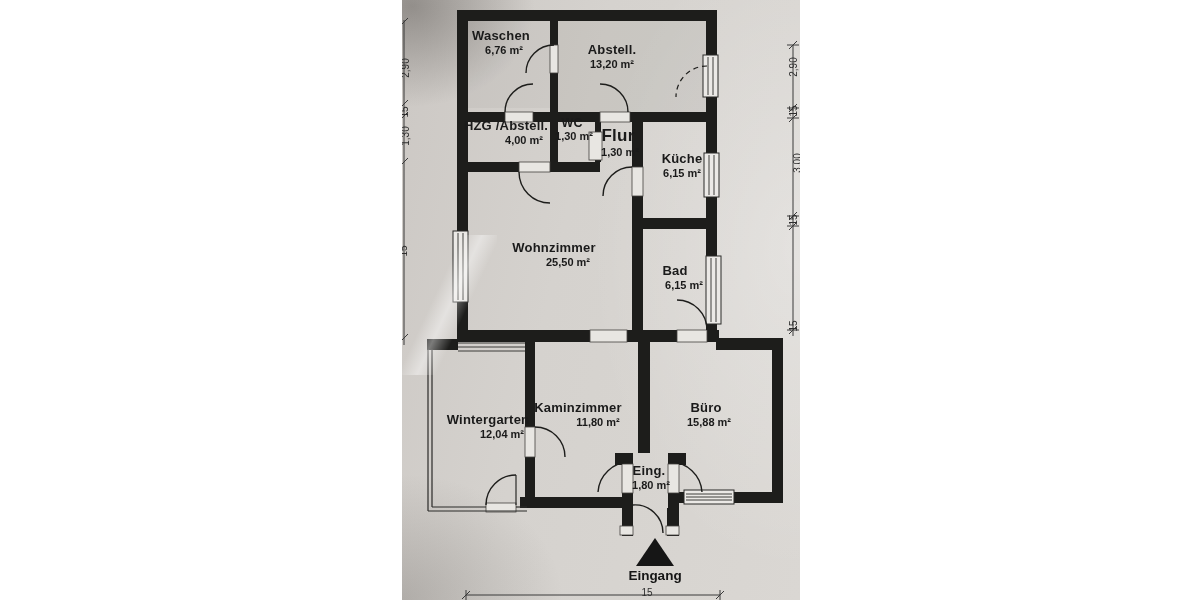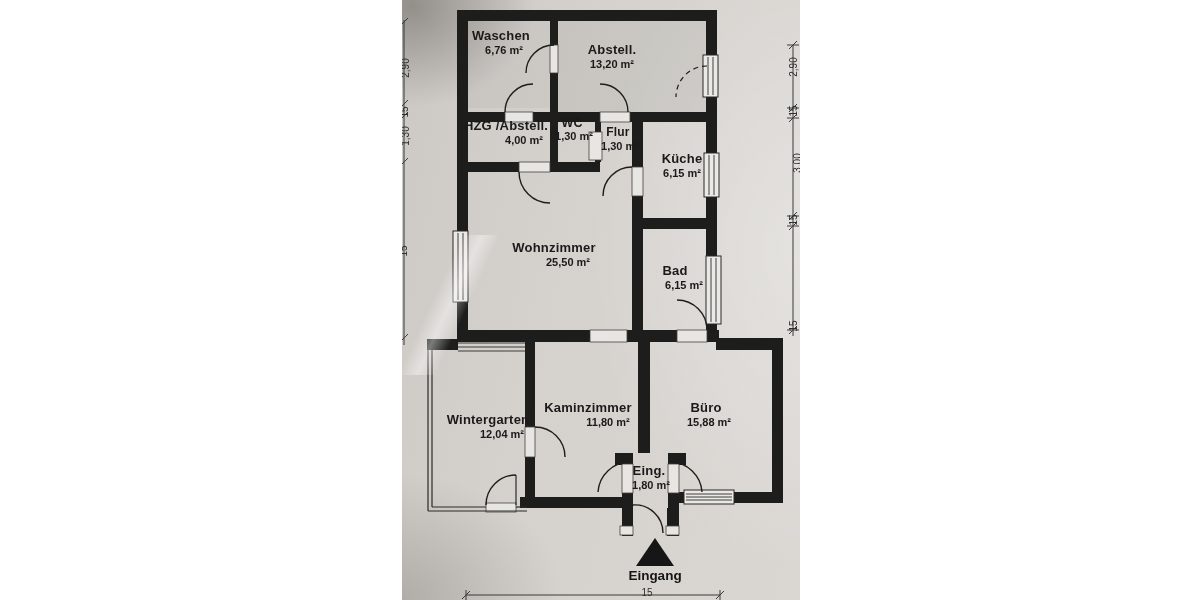--- a/index.html
+++ b/index.html
@@ -160,40 +160,40 @@
       </div>
     <div class="room-label" style="left:104px;top:119px">
       <span class="rname" style="font-size:13px">HZG /Abstell.</span>
       <span class="rarea" style="margin-left:36px">4,00 m²</span>
       </div>
     <div class="room-label" style="left:170px;top:116px">
       <span class="rname" style="font-size:12.5px">WC</span>
       <span class="rarea" style="margin-left:4px">1,30 m²</span>
       </div>
     <div class="room-label" style="left:216px;top:126px">
-      <span class="rname" style="font-size:12px">Flur</span>
+      <span class="rname" style="font-size:17px">Flur</span>
       <span class="rarea" style="margin-left:4px">1,30 m²</span>
       </div>
     <div class="room-label" style="left:280px;top:152px">
       <span class="rname">Küche</span>
       <span class="rarea">6,15 m²</span>
       </div>
     <div class="room-label" style="left:152px;top:241px">
       <span class="rname">Wohnzimmer</span>
       <span class="rarea" style="margin-left:28px">25,50 m²</span>
       </div>
     <div class="room-label" style="left:273px;top:264px">
       <span class="rname">Bad</span>
       <span class="rarea" style="margin-left:18px">6,15 m²</span>
       </div>
     <div class="room-label" style="left:86px;top:413px">
       <span class="rname">Wintergarten</span>
       <span class="rarea" style="margin-left:28px">12,04 m²</span>
       </div>
-    <div class="room-label" style="left:186px;top:401px">
+    <div class="room-label" style="left:176px;top:401px">
       <span class="rname">Kaminzimmer</span>
       <span class="rarea" style="margin-left:40px">11,80 m²</span>
       </div>
     <div class="room-label" style="left:304px;top:401px">
       <span class="rname">Büro</span>
       <span class="rarea" style="margin-left:6px">15,88 m²</span>
       </div>
     <div class="room-label" style="left:247px;top:464px">
       <span class="rname">Eing.</span>
       <span class="rarea" style="margin-left:4px">1,80 m²</span>

